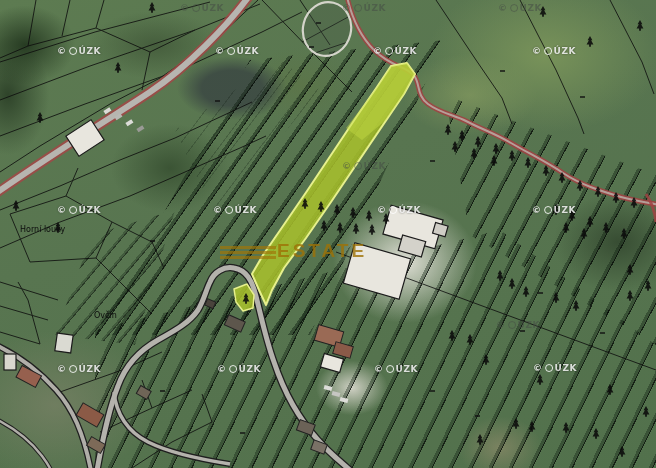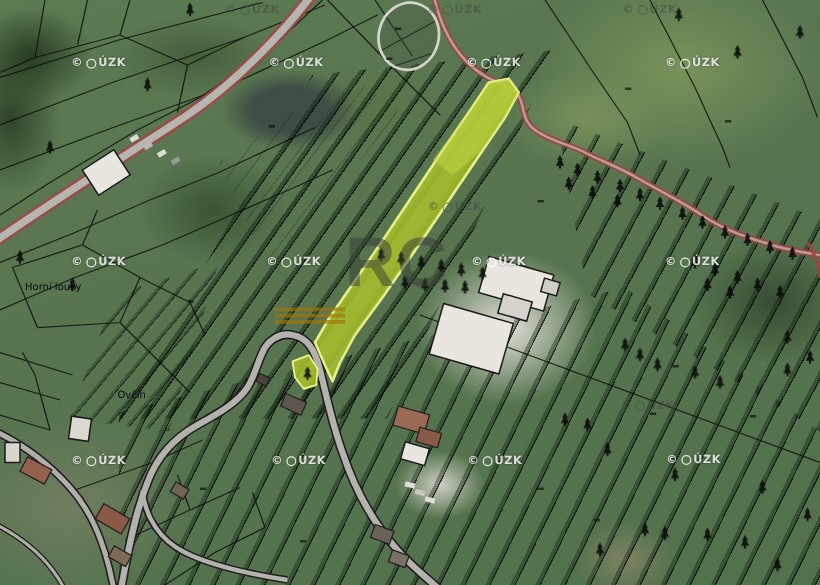--- a/index.html
+++ b/index.html
@@ -339,21 +339,21 @@
   <div class="cuzk faint" style="left:518px;top:325px">
       <span>©</span>
       <span class="logo"></span>
       <span>ÚZK</span>
     </div>
 
   <div class="map-label" style="left:20px;top:225px">Horní louky</div>
   <div class="map-label" style="left:94px;top:311px">Ovčín</div>
 
   <div class="brand">
-    <span class="rc">RC</span>
     <span class="bars">
         <i></i>
         <i></i>
         <i></i>
       </span>
+    <span class="estate">ESTATE</span>
   </div>
 
 </div>
 
 </body></html>

